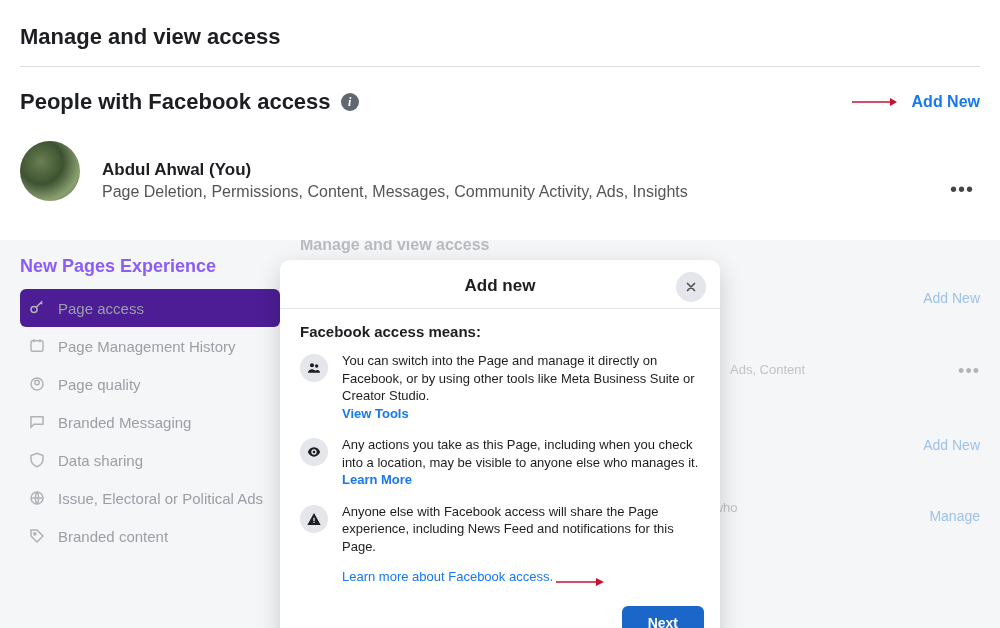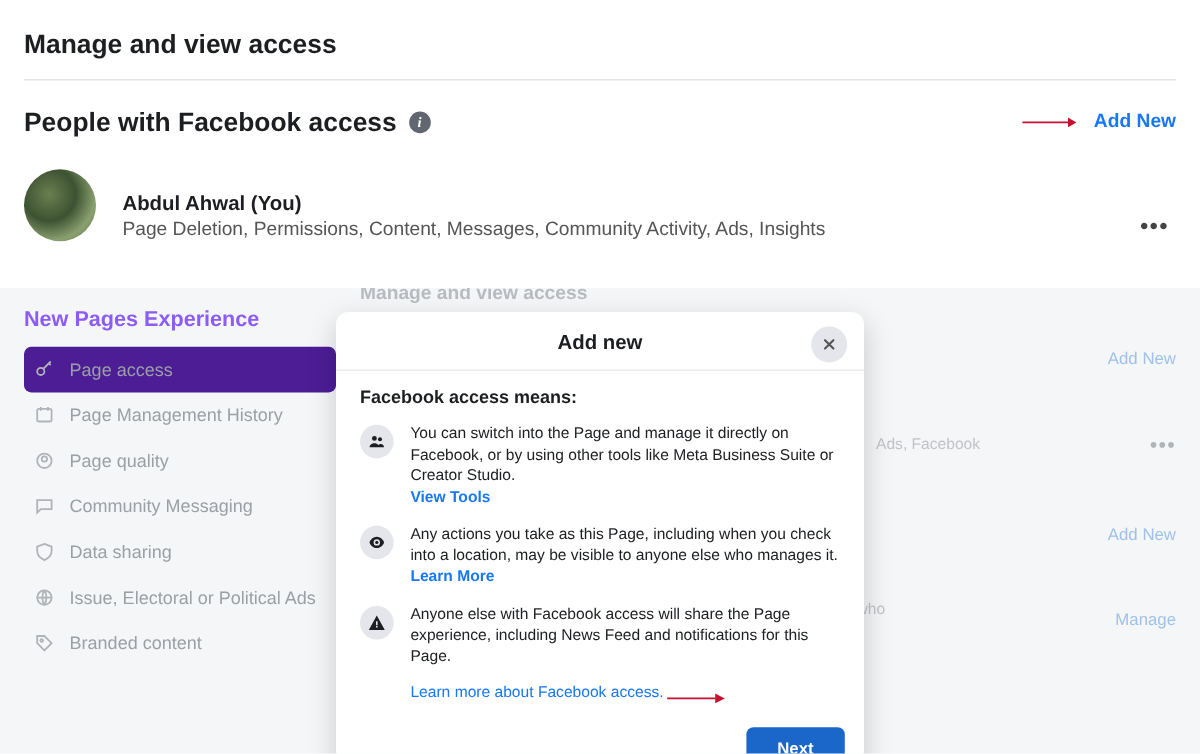--- a/index.html
+++ b/index.html
@@ -332,21 +332,21 @@
           </svg>
       </span>
       <span>Page quality</span>
     </li>
     <li class="sidebar-item">
       <span class="sb-icon">
         <svg viewBox="0 0 24 24" fill="none" stroke="currentColor" stroke-width="2">
             <path d="M4 5h16v10H8l-4 4V5z"></path>
           </svg>
       </span>
-      <span>Community Messaging</span>
+      <span>Branded Messaging</span>
     </li>
     <li class="sidebar-item">
       <span class="sb-icon">
         <svg viewBox="0 0 24 24" fill="none" stroke="currentColor" stroke-width="2">
             <path d="M12 3l8 3v5c0 5-3.5 8-8 10-4.5-2-8-5-8-10V6l8-3z"></path>
           </svg>
       </span>
       <span>Data sharing</span>
     </li>
     <li class="sidebar-item">
@@ -368,21 +368,21 @@
       <span>Branded content</span>
     </li>
   </ul>
 
   <div class="bg-right-actions">
     <span>Add New</span>
     <span class="more-dots-bg">•••</span>
     <span>Add New</span>
     <span>Manage</span>
   </div>
-  <div class="bg-faded-text">Ads, Facebook</div>
+  <div class="bg-faded-text">Ads, Content</div>
   <div class="bg-faded-text2">le who</div>
 </div>
 
 <div class="modal">
   <div class="modal-header">
     <div class="modal-title">Add new</div>
     <div class="modal-close">
       <svg viewBox="0 0 24 24" fill="none" stroke="#555" stroke-width="3" stroke-linecap="round">
           <path d="M6 6l12 12M18 6L6 18"></path>
         </svg>

